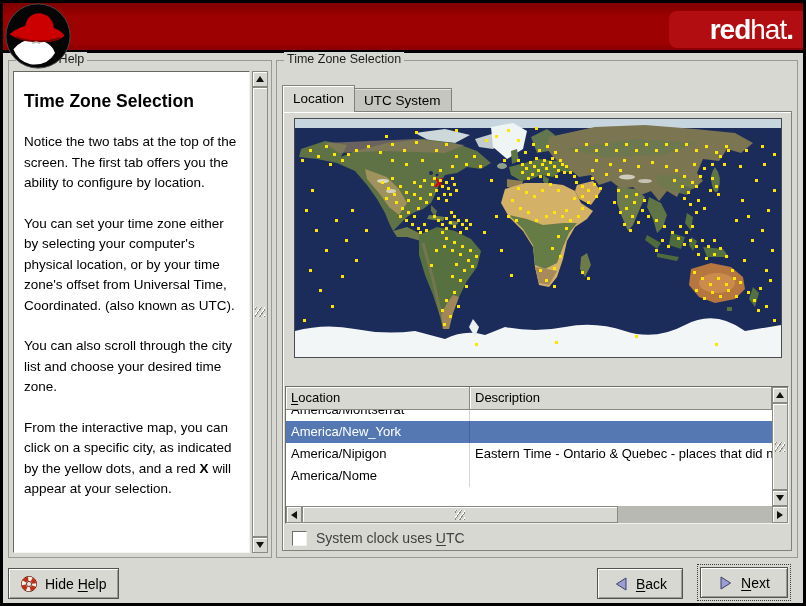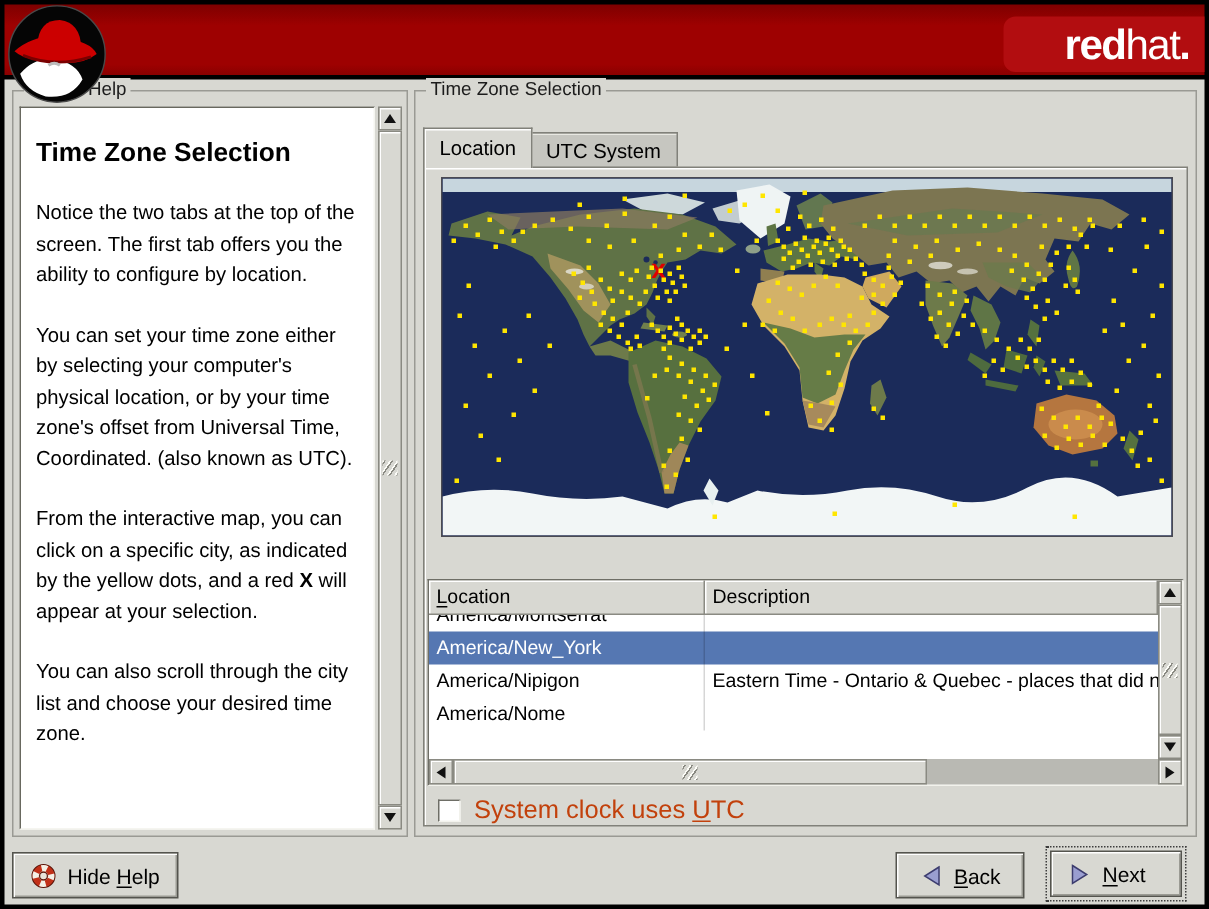--- a/index.html
+++ b/index.html
@@ -83,33 +83,33 @@
               white-space:nowrap; overflow:hidden; }
   .trow .c2 { flex:1; padding-left:5px; white-space:nowrap; overflow:hidden; }
   .trow.sel { background:#5577b2; color:#fff; }
   #tbl-vsb { top:0; bottom:17px; right:0; }
   #tbl-hsb { left:0; right:0; bottom:0; }
 
   
   #utc-row { position:absolute; left:9px; top:418px; display:flex; align-items:center; gap:9px; }
   #utc-box { width:15px; height:15px; background:#fff;
              border:1px solid; border-color:#6e6e66 #f2f2ec #f2f2ec #6e6e66; }
-  #utc-label { font-size:17px; color:#c2410c; }
+  #utc-label { font-size:14px; color:#404040; }
 
   
   #btnbar { position:absolute; left:0; right:0; bottom:0; height:50px; }
   .btn { position:absolute; height:31px; background:#d8d8d2; border:1px solid #54544e;
          box-shadow:inset 1px 1px 0 #fff, inset -1px -1px 0 #9b9b94;
          display:inline-flex; align-items:center; gap:7px; padding:0 11px;
          font-size:14px; color:#000; cursor:default; white-space:nowrap; }
   #btn-hide-help { left:5px; top:15px; }
   #btn-release   { left:115px; top:15px; }
   #btn-back      { left:594px; top:15px; width:86px; justify-content:center; }
   #next-focus    { position:absolute; left:694px; top:11px; border:1px dotted #3c3c3c; padding:2px; }
-  #btn-next      { position:relative; width:88px; }
+  #btn-next      { position:relative; width:88px; justify-content:center; }
   .u { text-decoration:underline; text-underline-offset:2px; }
 </style>
 </head>
 <body>
 
 <div id="win">
 
   <div id="banner">
     <div id="brand-panel">
         <span class="b">red</span>
@@ -133,22 +133,22 @@
 
   <div id="body">
 
     <div class="frame" id="help-frame">
       <span class="flabel">Online Help</span>
       <div id="help-view">
         <div id="help-text">
           <h1>Time Zone Selection</h1>
           <p>Notice the two tabs at the top of the screen. The first tab offers you the ability to configure by location.</p>
           <p>You can set your time zone either by selecting your computer's physical location, or by your time zone's offset from Universal Time, Coordinated. (also known as UTC).</p>
+          <p>You can also scroll through the city list and choose your desired time zone.</p>
           <p><span>From the interactive map, you can click on a specific city, as indicated by the yellow dots, and a red </span><span class="bx">X</span><span> will appear at your selection.</span></p>
-          <p>You can also scroll through the city list and choose your desired time zone.</p>
         </div>
       </div>
       <div class="vsb" id="help-vsb" style="right:3px; top:10px; bottom:4px;">
         <div class="sbtn" style="top:0; left:0;">
             <div class="tri up"></div>
           </div>
         <div class="thumb" style="left:0; width:16px; top:16px; bottom:16px;">
             <div class="grip"></div>
           </div>
         <div class="sbtn" style="bottom:0; left:0;">

